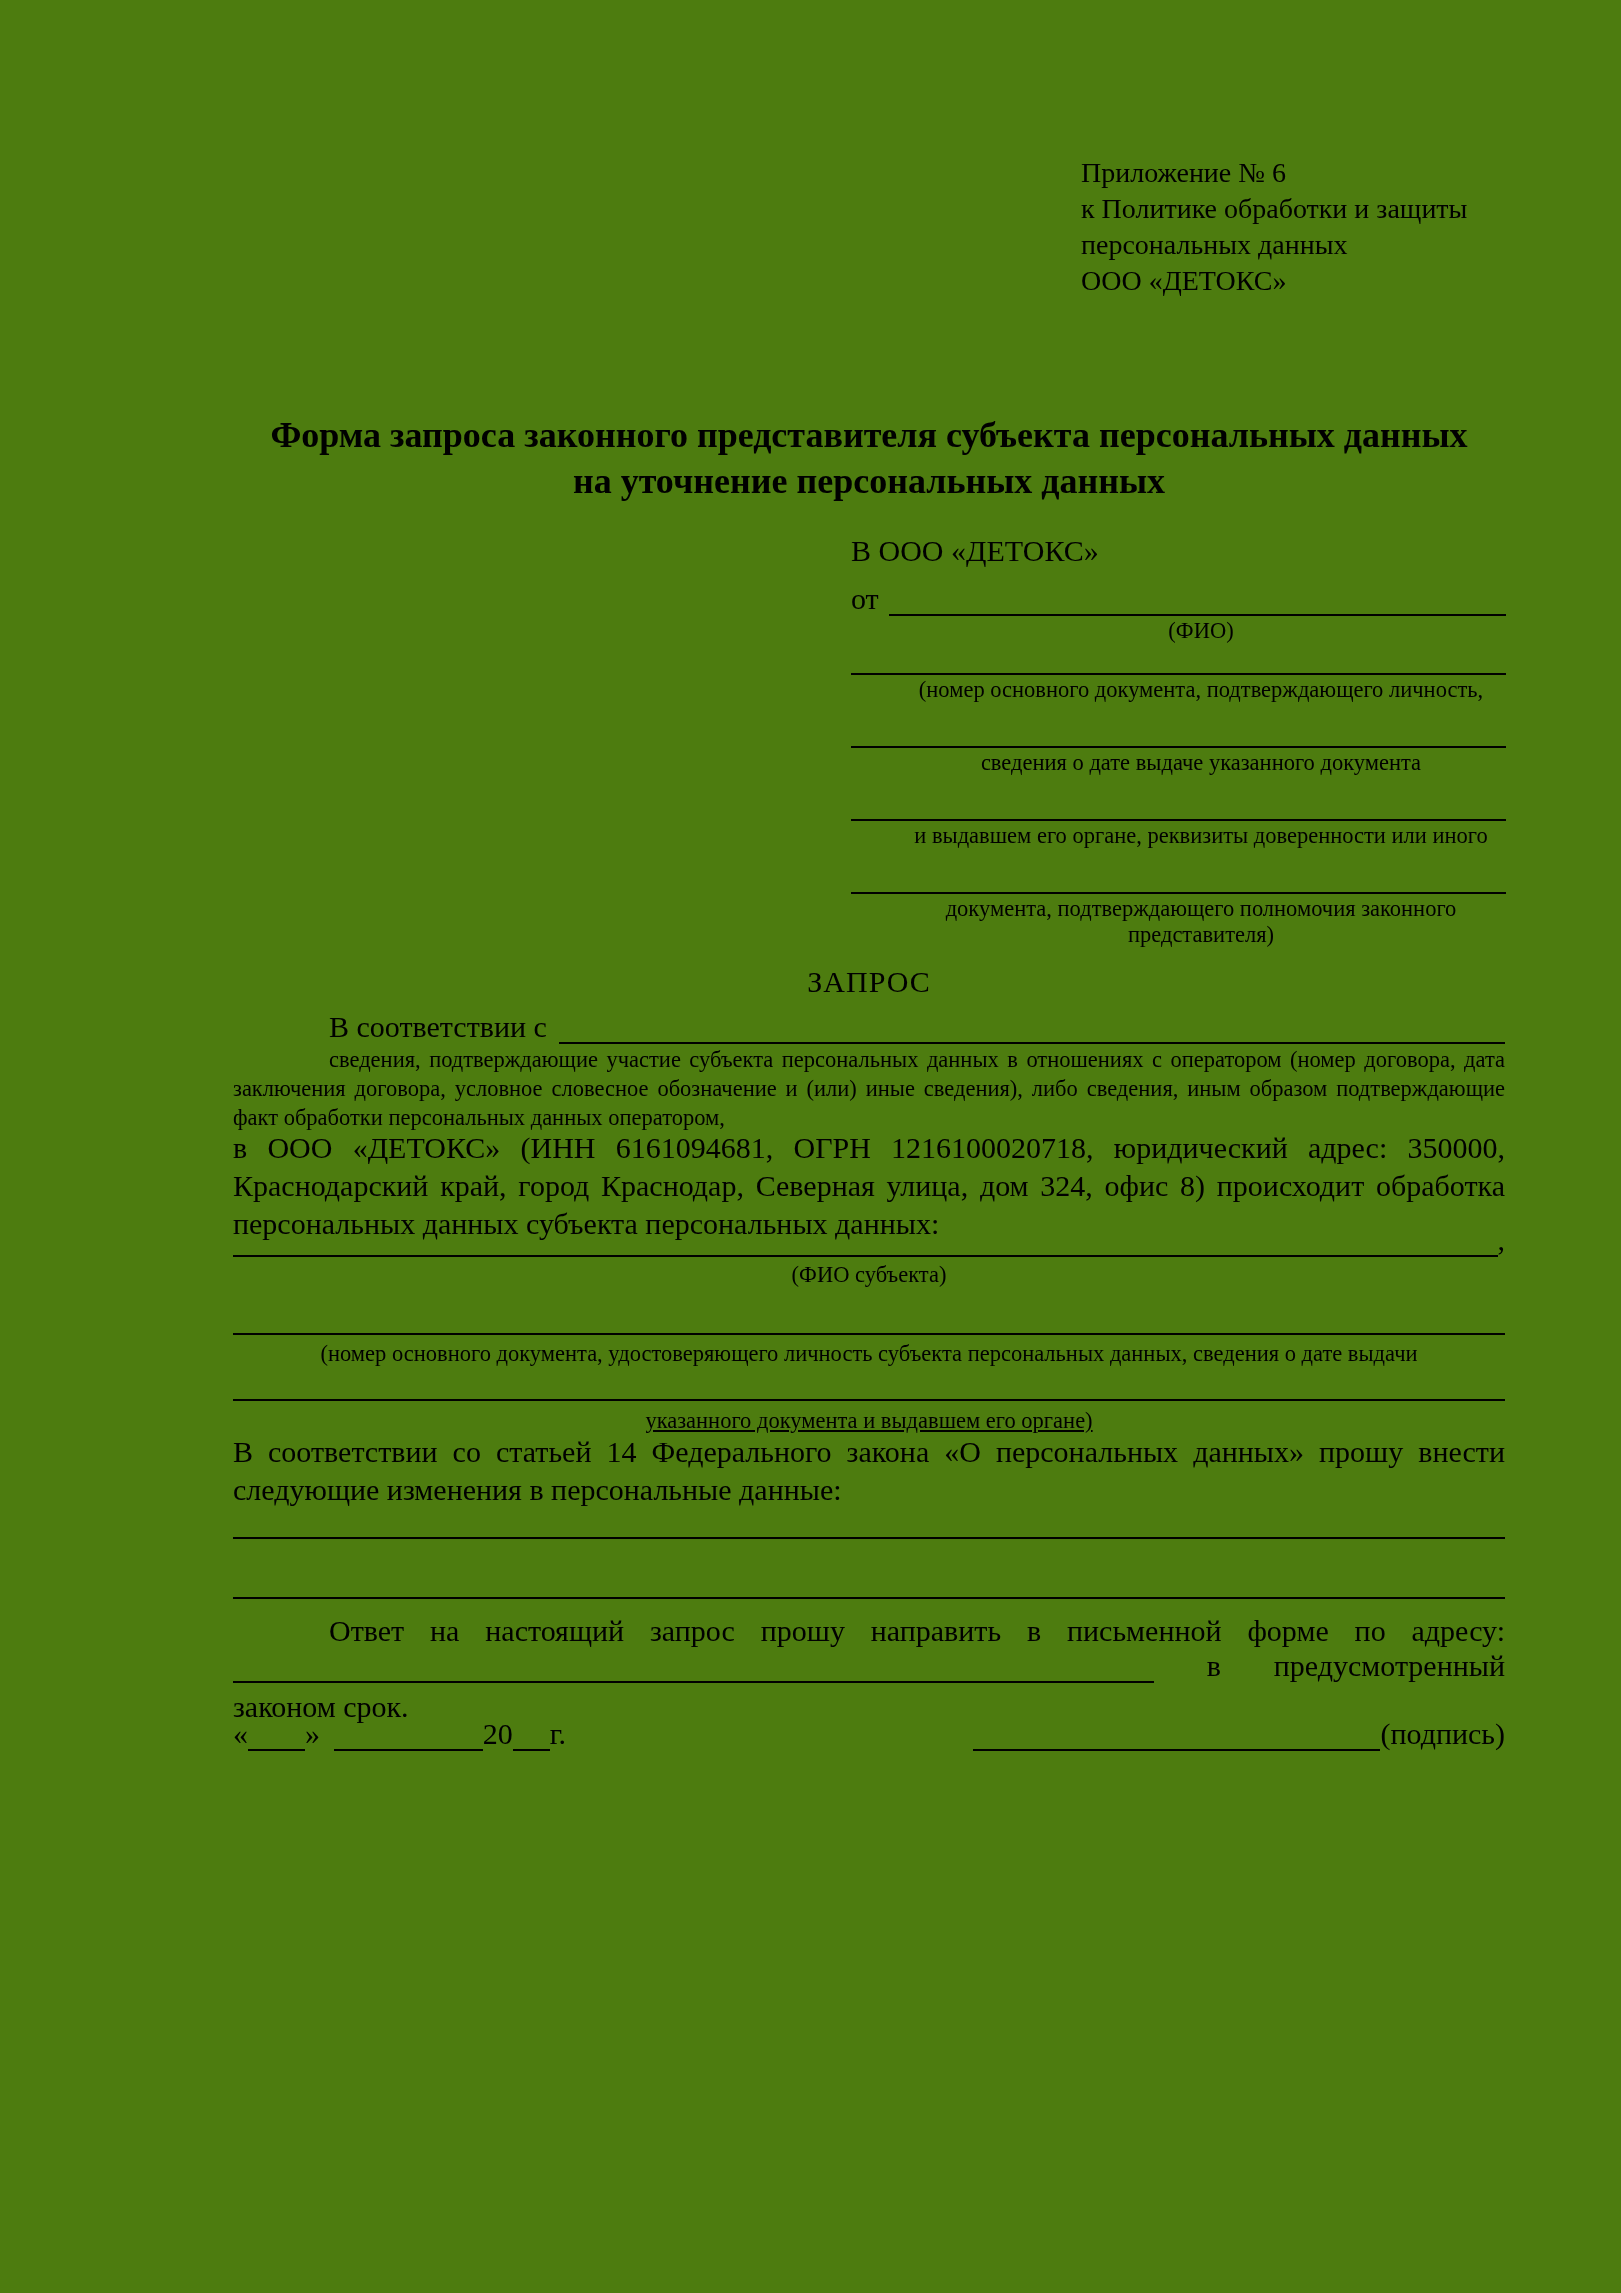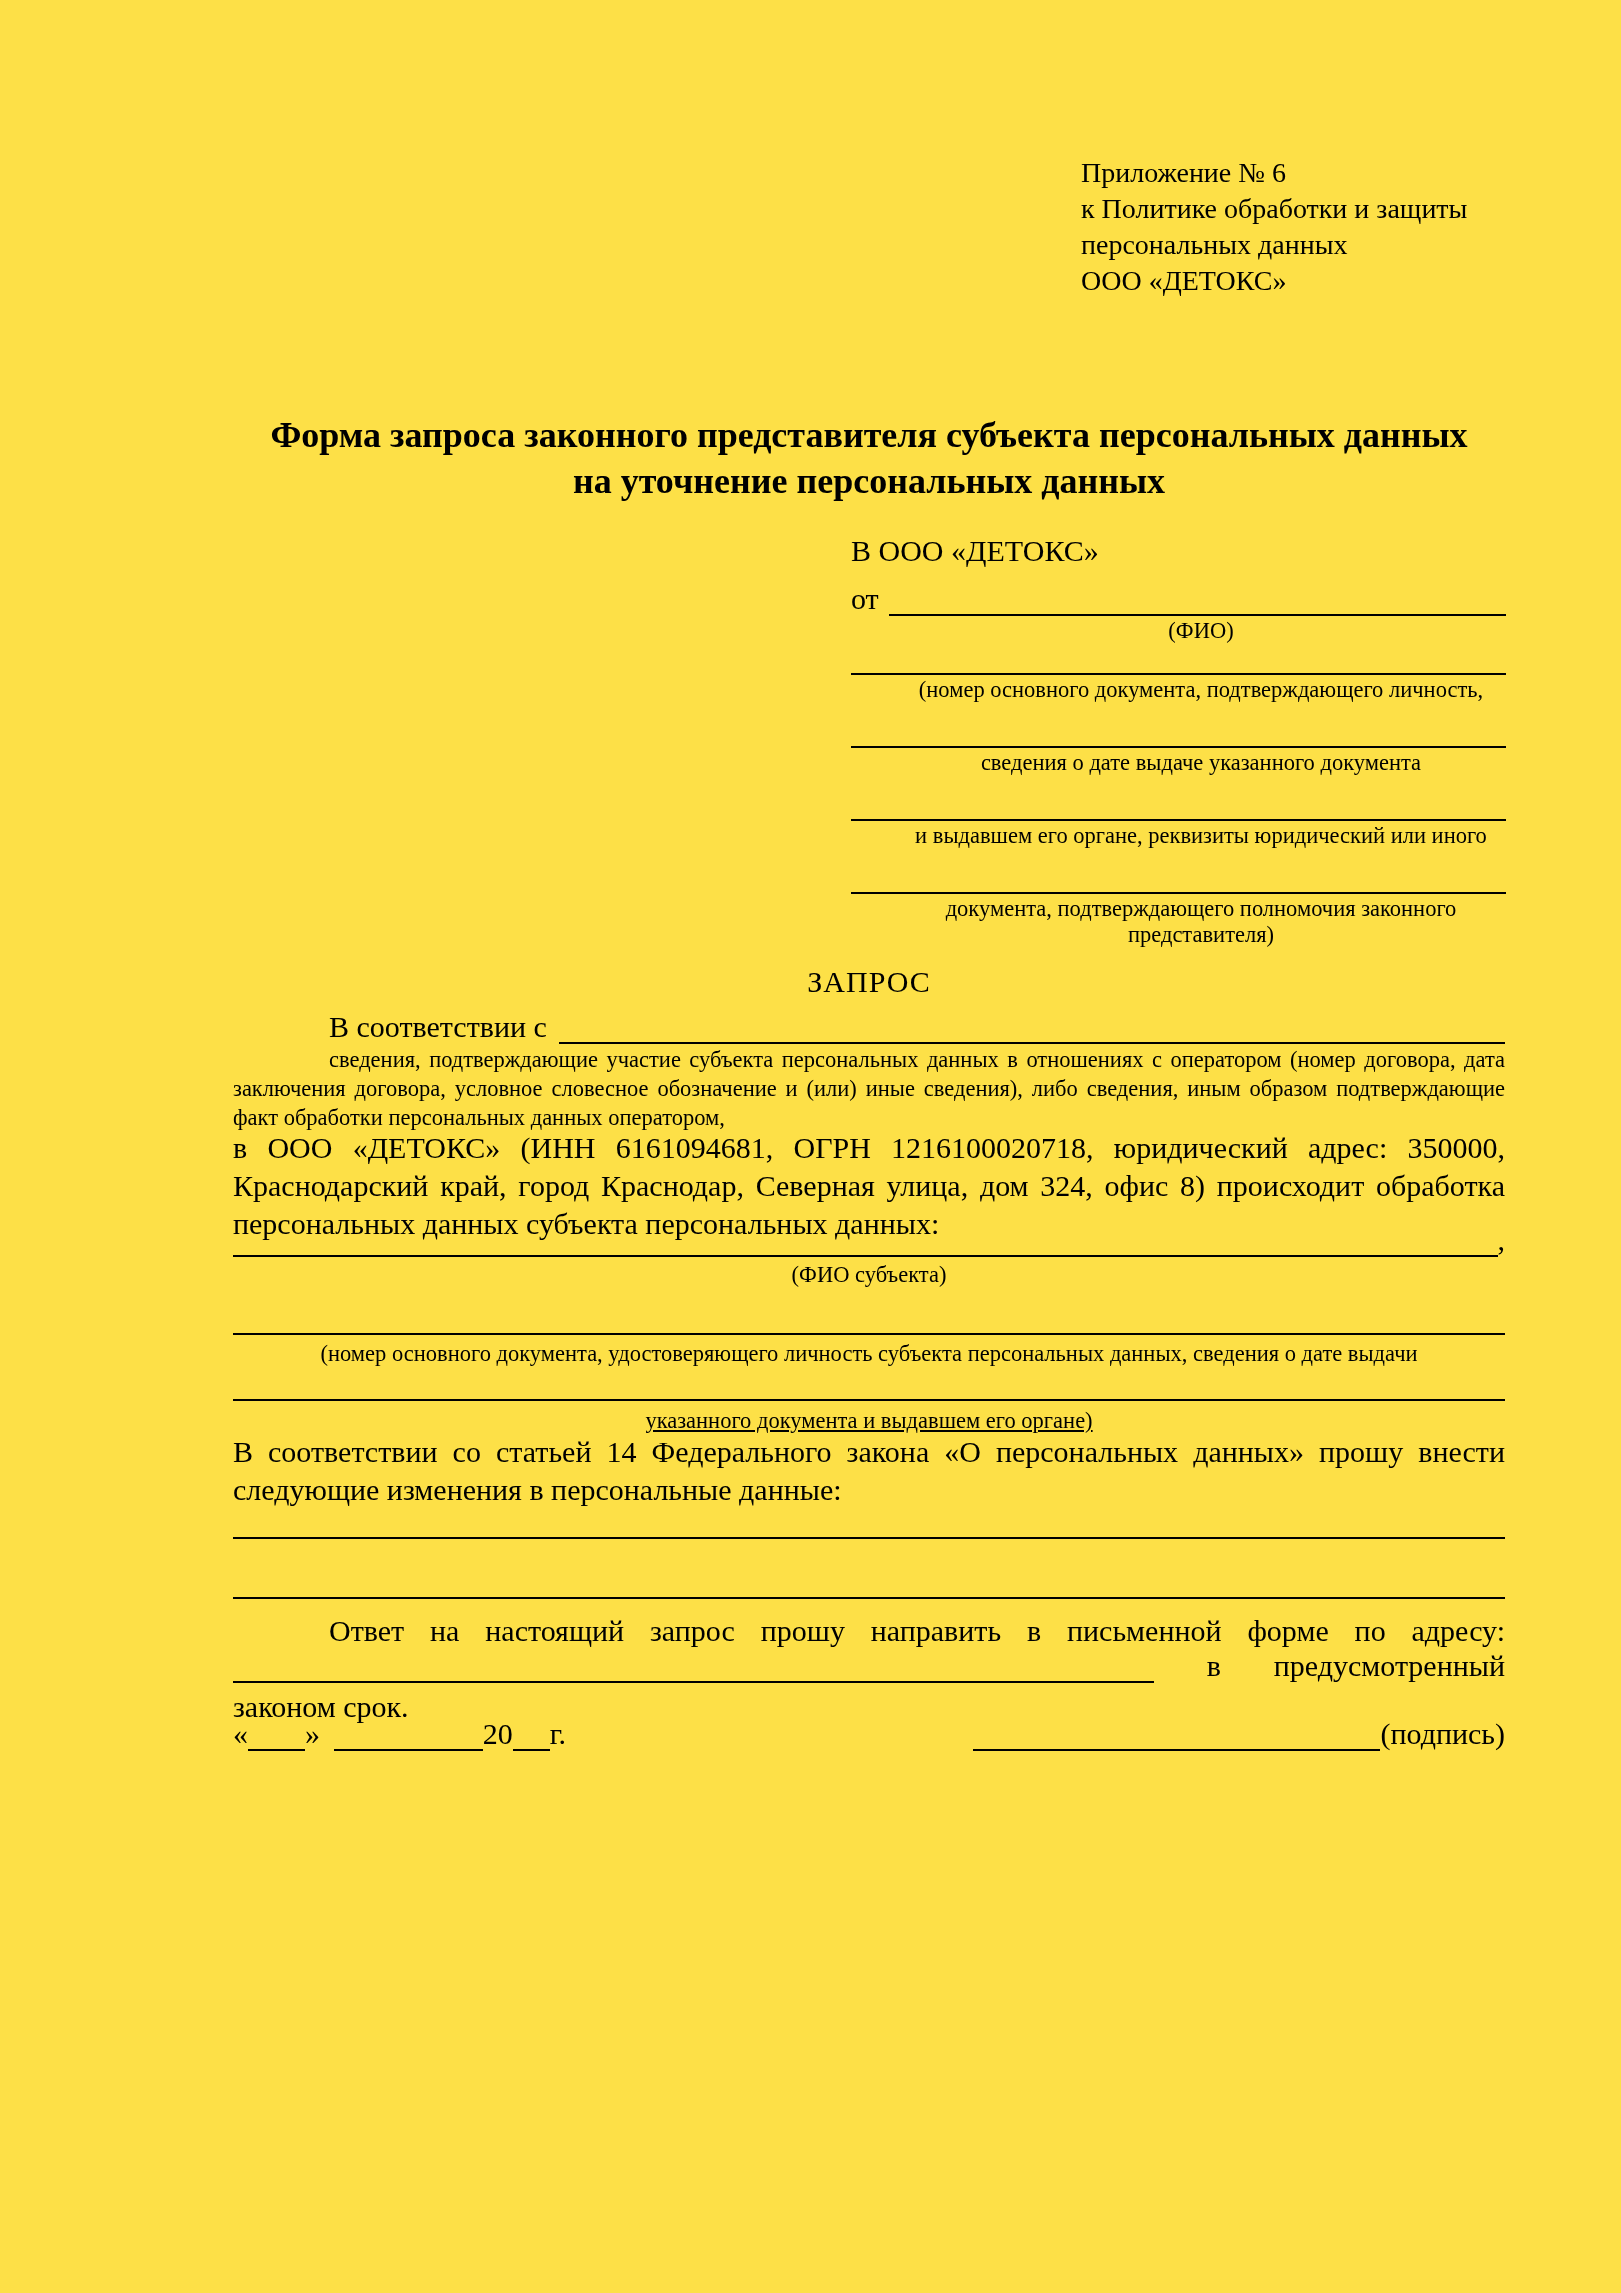--- a/index.html
+++ b/index.html
@@ -1,19 +1,19 @@
 <!DOCTYPE html>
 <html lang="ru"><head>
 <meta charset="utf-8">
 <style>
   html,body{margin:0;padding:0;background:#e8e8e8;}
   .page{
     position:relative;
     width:1621px;height:2294px;
-    background:#fde047;
+    background:#4d7c0f;
     margin:0 auto;
     font-family:"Liberation Serif","DejaVu Serif",serif;
     color:#000;
     overflow:hidden;
   }
   .abs{position:absolute;}
   .content-x{left:233px;width:1272px;}
   .body-text{font-size:30px;line-height:38px;}
   .small-text{font-size:22.5px;line-height:29px;}
   .center{text-align:center;}
@@ -96,21 +96,21 @@
     </div>
     <div class="addr-cap">(ФИО)</div>
 
     <div class="rule first"></div>
     <div class="addr-cap">(номер основного документа, подтверждающего личность,</div>
 
     <div class="rule"></div>
     <div class="addr-cap">сведения о дате выдаче указанного документа</div>
 
     <div class="rule"></div>
-    <div class="addr-cap">и выдавшем его органе, реквизиты юридический или иного</div>
+    <div class="addr-cap">и выдавшем его органе, реквизиты доверенности или иного</div>
 
     <div class="rule"></div>
     <div class="addr-cap">документа, подтверждающего полномочия законного представителя)</div>
   </div>
 
   <div class="abs content-x zapros center">ЗАПРОС</div>
 
   <div class="abs content-x accordance-row">
     <span class="label">В соответствии с</span>
     <span class="blank"></span>

